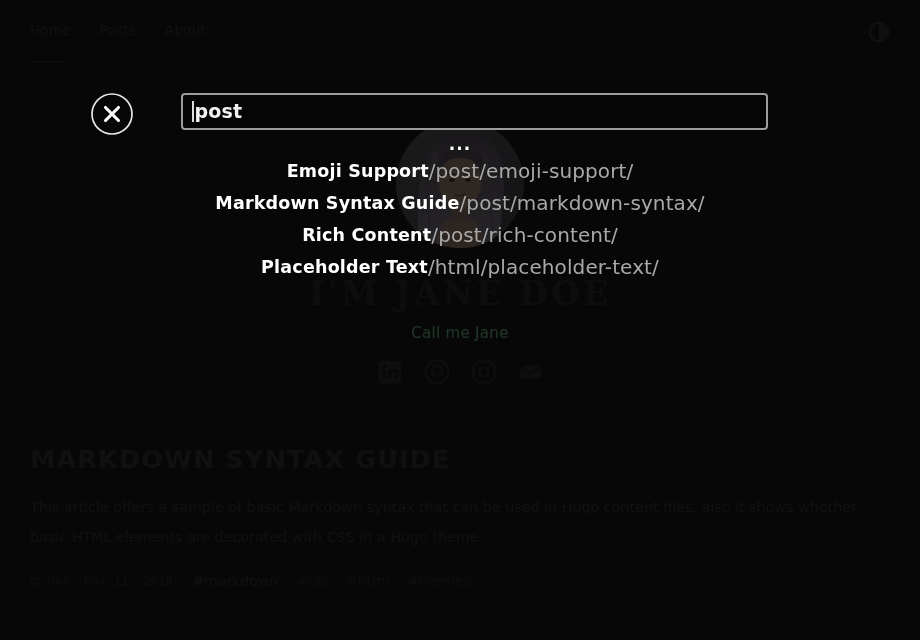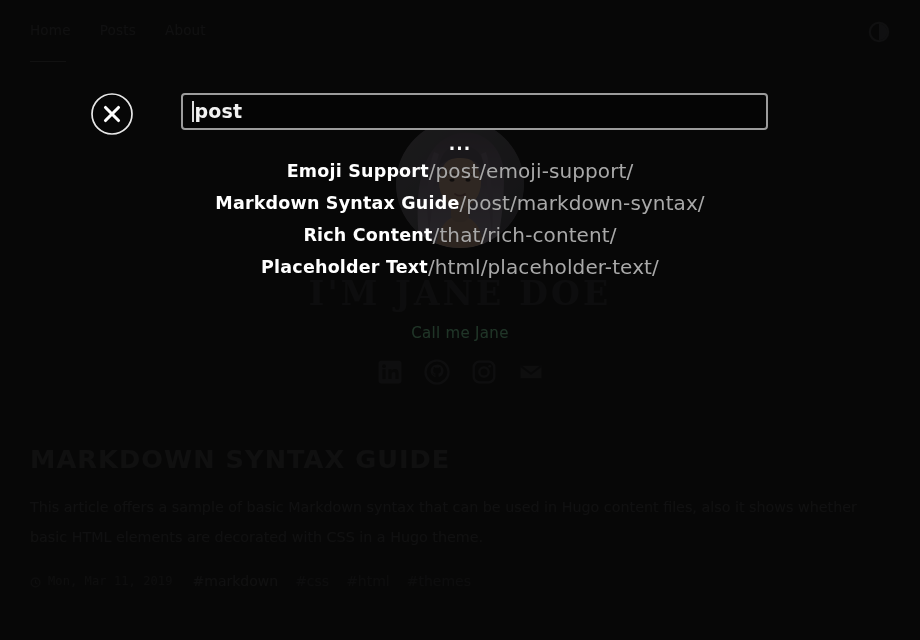--- a/index.html
+++ b/index.html
@@ -374,21 +374,21 @@
       <div class="result">
         <div class="res-title">Emoji Support</div>
         <div class="res-url">/post/emoji-support/</div>
       </div>
       <div class="result">
         <div class="res-title">Markdown Syntax Guide</div>
         <div class="res-url">/post/markdown-syntax/</div>
       </div>
       <div class="result">
         <div class="res-title">Rich Content</div>
-        <div class="res-url">/that/rich-content/</div>
+        <div class="res-url">/post/rich-content/</div>
       </div>
       <div class="result">
         <div class="res-title">Placeholder Text</div>
         <div class="res-url">/html/placeholder-text/</div>
       </div>
       <div class="result">
       </div>
     </div>
   </div>
 

